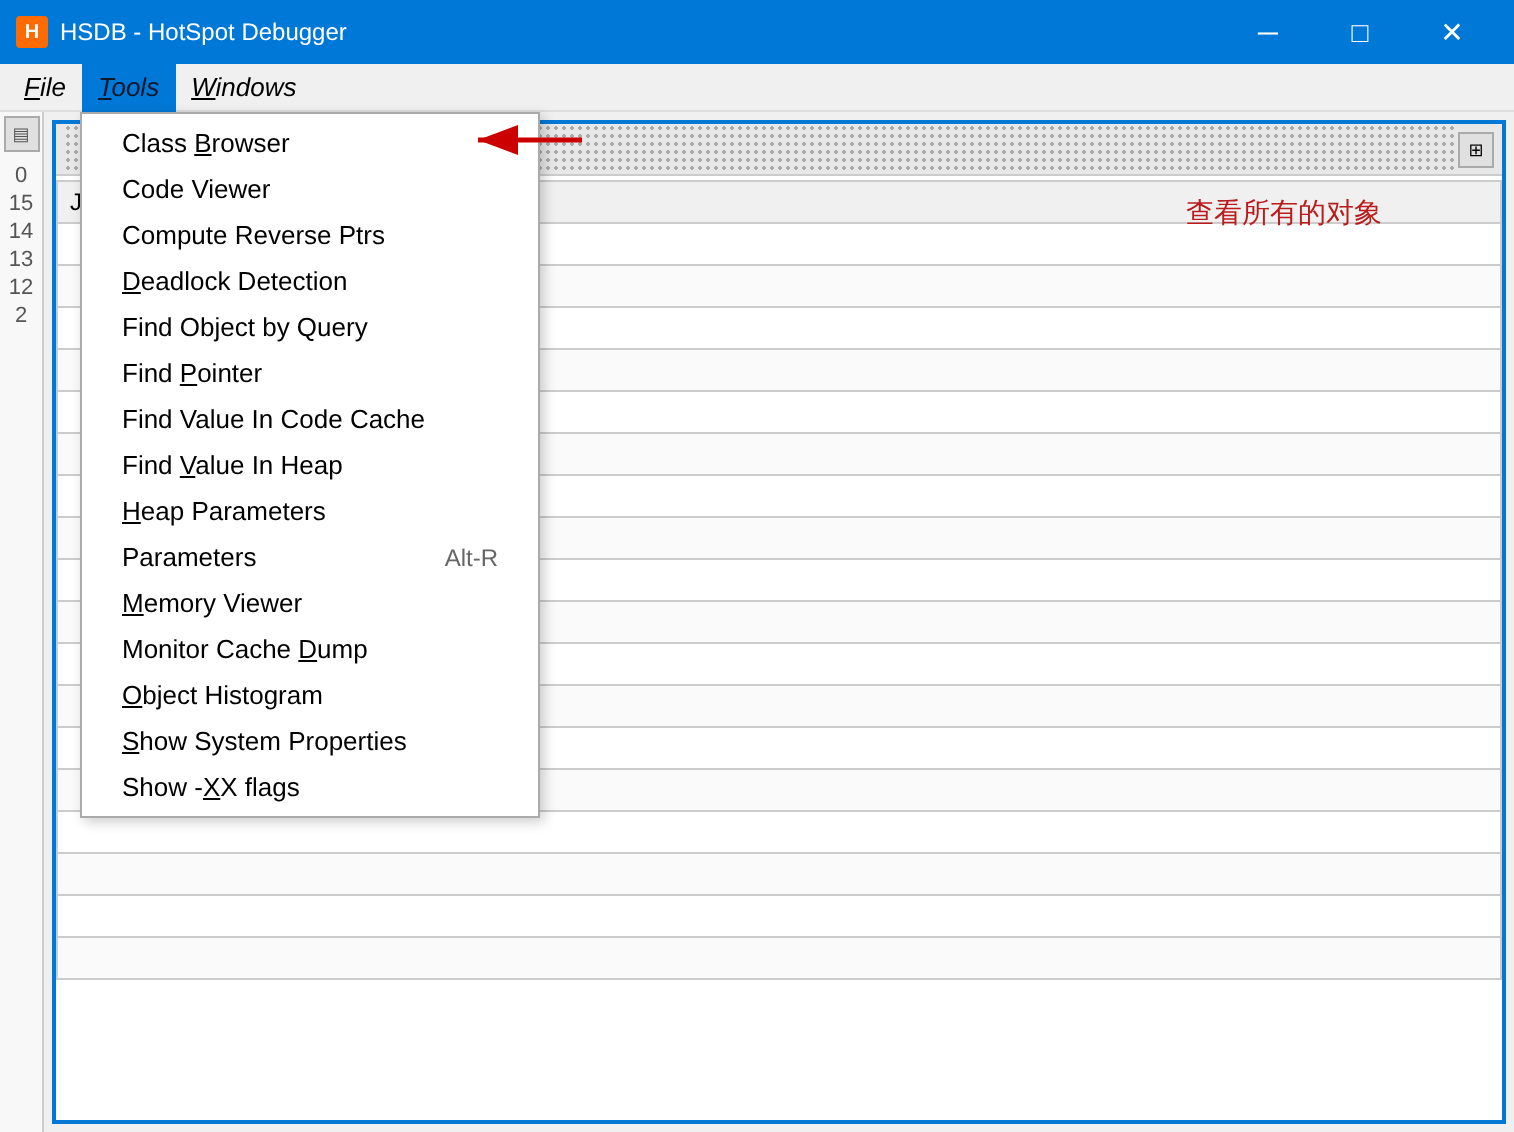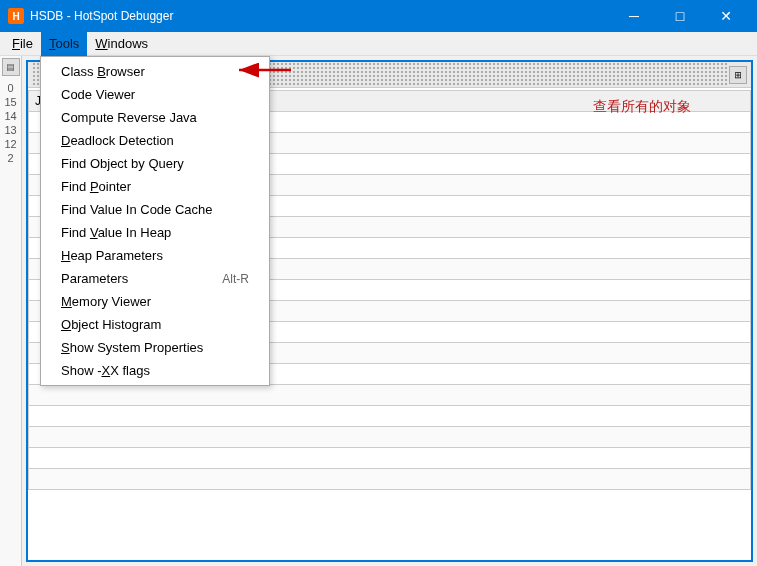--- a/index.html
+++ b/index.html
@@ -72,20 +72,21 @@
       border-bottom: 1px solid #ddd;
       position: relative;
     }
     .menu-item {
       padding: 16px 8px;
       cursor: pointer;
       height: 100%;
       display: flex;
       align-items: center;
       font-size: 13px;
+      font-style: italic;
     }
     .menu-item:hover, .menu-item.active {
       background: #0078d7;
       color: #0f172a;
     }
 
     
     .dropdown {
       position: absolute;
       top: 24px;
@@ -261,21 +262,21 @@
     </div>
 
     <div class="dropdown-item">
       <span>Class <u>B</u>rowser</span>
       <span class="shortcut"></span>
     </div>
     <div class="dropdown-item">
       <span>Code Viewer</span>
     </div>
     <div class="dropdown-item">
-      <span>Compute Reverse Java</span>
+      <span>Compute Reverse Ptrs</span>
     </div>
     <div class="dropdown-item">
       <span><u>D</u>eadlock Detection</span>
     </div>
     <div class="dropdown-item">
       <span>Find Object by Query</span>
     </div>
     <div class="dropdown-item">
       <span>Find <u>P</u>ointer</span>
     </div>
@@ -287,20 +288,23 @@
     </div>
     <div class="dropdown-item">
       <span><u>H</u>eap Parameters</span>
     </div>
     <div class="dropdown-item">
       <span>Parameters</span>
       <span class="shortcut">Alt-R</span>
     </div>
     <div class="dropdown-item">
       <span><u>M</u>emory Viewer</span>
+    </div>
+    <div class="dropdown-item">
+      <span>Monitor Cache <u>D</u>ump</span>
     </div>
     <div class="dropdown-item">
       <span><u>O</u>bject Histogram</span>
     </div>
     <div class="dropdown-item">
       <span><u>S</u>how System Properties</span>
     </div>
     <div class="dropdown-item">
       <span>Show -<u>X</u>X flags</span>
     </div>

